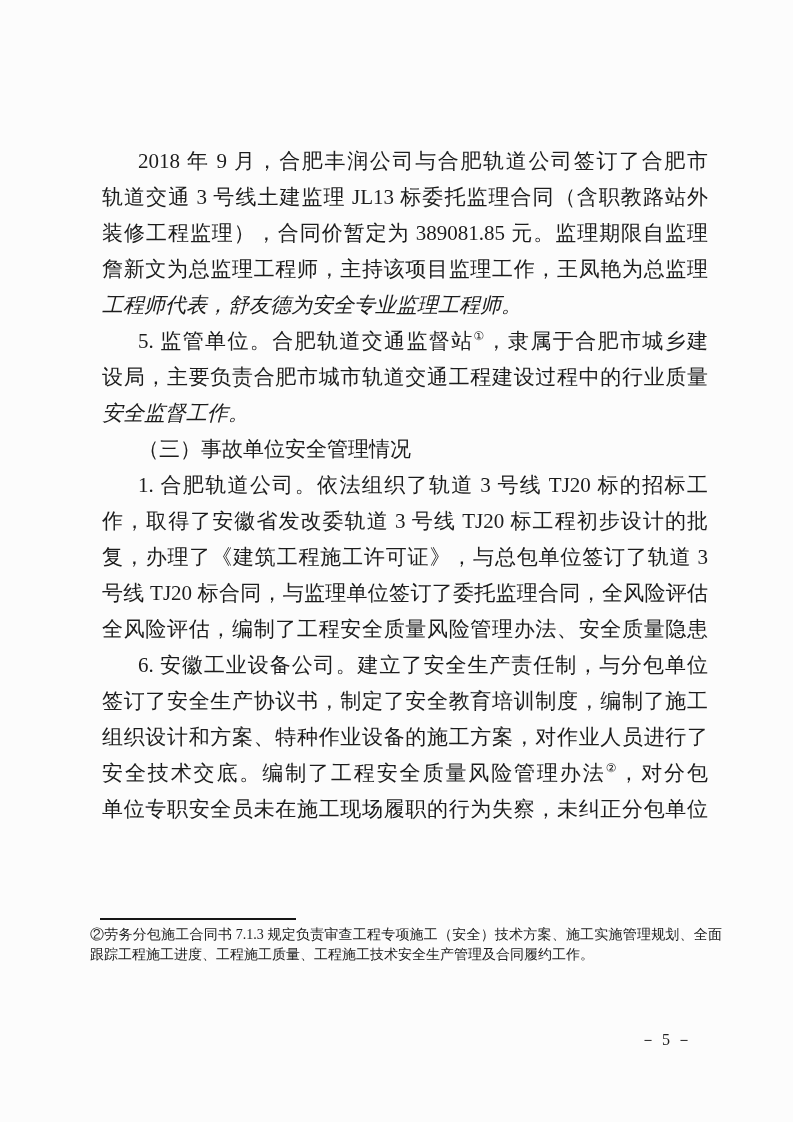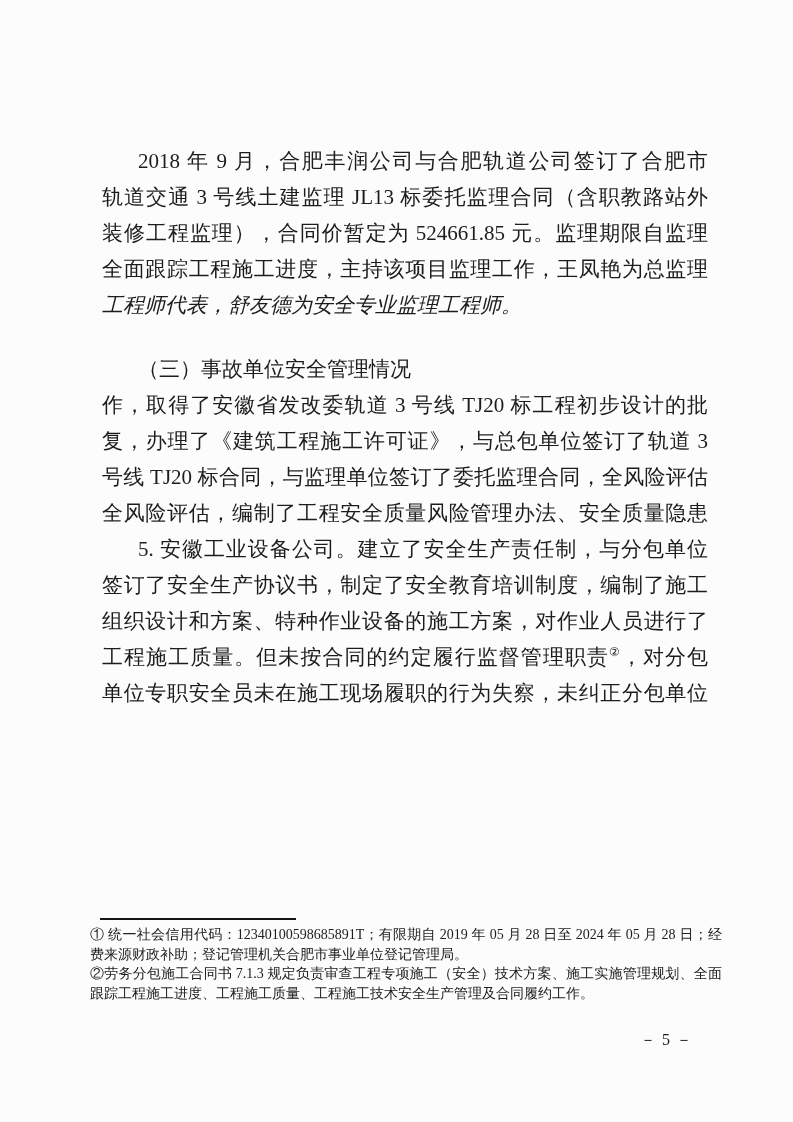--- a/index.html
+++ b/index.html
@@ -22,21 +22,21 @@
   }
   .line {
     height: 36px;
     line-height: 36px;
     text-align: justify;
     text-align-last: justify;
     overflow: hidden;
   }
   .line.end { text-align-last: left; font-style: italic; }
   .line.indent { text-indent: 36px; }
-  .heading { text-align-last: left; margin-top: 28px; }
+  .heading { text-align-last: left; }
   .sup {
     font-size: 12px;
     vertical-align: 8px;
     line-height: 0;
   }
   .fn-sep {
     position: absolute;
     left: 100px;
     top: 918px;
     width: 196px;
@@ -66,49 +66,56 @@
 </head>
 <body>
 
 <div class="page">
 
   <main class="body-text">
 
     <section>
       <div class="line indent">2018 年 9 月，合肥丰润公司与合肥轨道公司签订了合肥市</div>
       <div class="line">轨道交通 3 号线土建监理 JL13 标委托监理合同（含职教路站外</div>
-      <div class="line">装修工程监理），合同价暂定为 524661.85 元。监理期限自监理</div>
-      <div class="line">全面跟踪工程施工进度，主持该项目监理工作，王凤艳为总监理</div>
+      <div class="line">装修工程监理），合同价暂定为 389081.85 元。监理期限自监理</div>
+      <div class="line">詹新文为总监理工程师，主持该项目监理工作，王凤艳为总监理</div>
       <div class="line end">工程师代表，舒友德为安全专业监理工程师。</div>
     </section>
 
+    <section>
+      <div class="line indent">
+        <span>5. 监管单位。合肥轨道交通监督站</span><span class="sup">①</span><span>，隶属于合肥市城乡建</span>
+      </div>
+      <div class="line">设局，主要负责合肥市城市轨道交通工程建设过程中的行业质量</div>
+      <div class="line end">安全监督工作。</div>
+    </section>
 
     <div class="line indent heading">（三）事故单位安全管理情况</div>
 
     <section>
+      <div class="line indent">1. 合肥轨道公司。依法组织了轨道 3 号线 TJ20 标的招标工</div>
       <div class="line">作，取得了安徽省发改委轨道 3 号线 TJ20 标工程初步设计的批</div>
       <div class="line">复，办理了《建筑工程施工许可证》，与总包单位签订了轨道 3</div>
       <div class="line">号线 TJ20 标合同，与监理单位签订了委托监理合同，全风险评估</div>
       <div class="line">全风险评估，编制了工程安全质量风险管理办法、安全质量隐患</div>
     </section>
 
     <section>
-      <div class="line indent">5. 安徽工业设备公司。建立了安全生产责任制，与分包单位</div>
+      <div class="line indent">6. 安徽工业设备公司。建立了安全生产责任制，与分包单位</div>
       <div class="line">签订了安全生产协议书，制定了安全教育培训制度，编制了施工</div>
       <div class="line">组织设计和方案、特种作业设备的施工方案，对作业人员进行了</div>
       <div class="line">
-        <span>工程施工质量。但未按合同的约定履行监督管理职责</span><span class="sup">②</span><span>，对分包</span>
+        <span>安全技术交底。编制了工程安全质量风险管理办法</span><span class="sup">②</span><span>，对分包</span>
       </div>
       <div class="line">单位专职安全员未在施工现场履职的行为失察，未纠正分包单位</div>
     </section>
 
   </main>
 
   <div class="fn-sep"></div>
 
   <div class="footnotes">
-    <p class="fn">① 统一社会信用代码：12340100598685891T；有限期自 2019 年 05 月 28 日至 2024 年 05 月 28 日；经费来源财政补助；登记管理机关合肥市事业单位登记管理局。</p>
     <p class="fn">②劳务分包施工合同书 7.1.3 规定负责审查工程专项施工（安全）技术方案、施工实施管理规划、全面跟踪工程施工进度、工程施工质量、工程施工技术安全生产管理及合同履约工作。</p>
   </div>
 
   <div class="page-number">－ 5 －</div>
 
 </div>
 
 </body></html>

